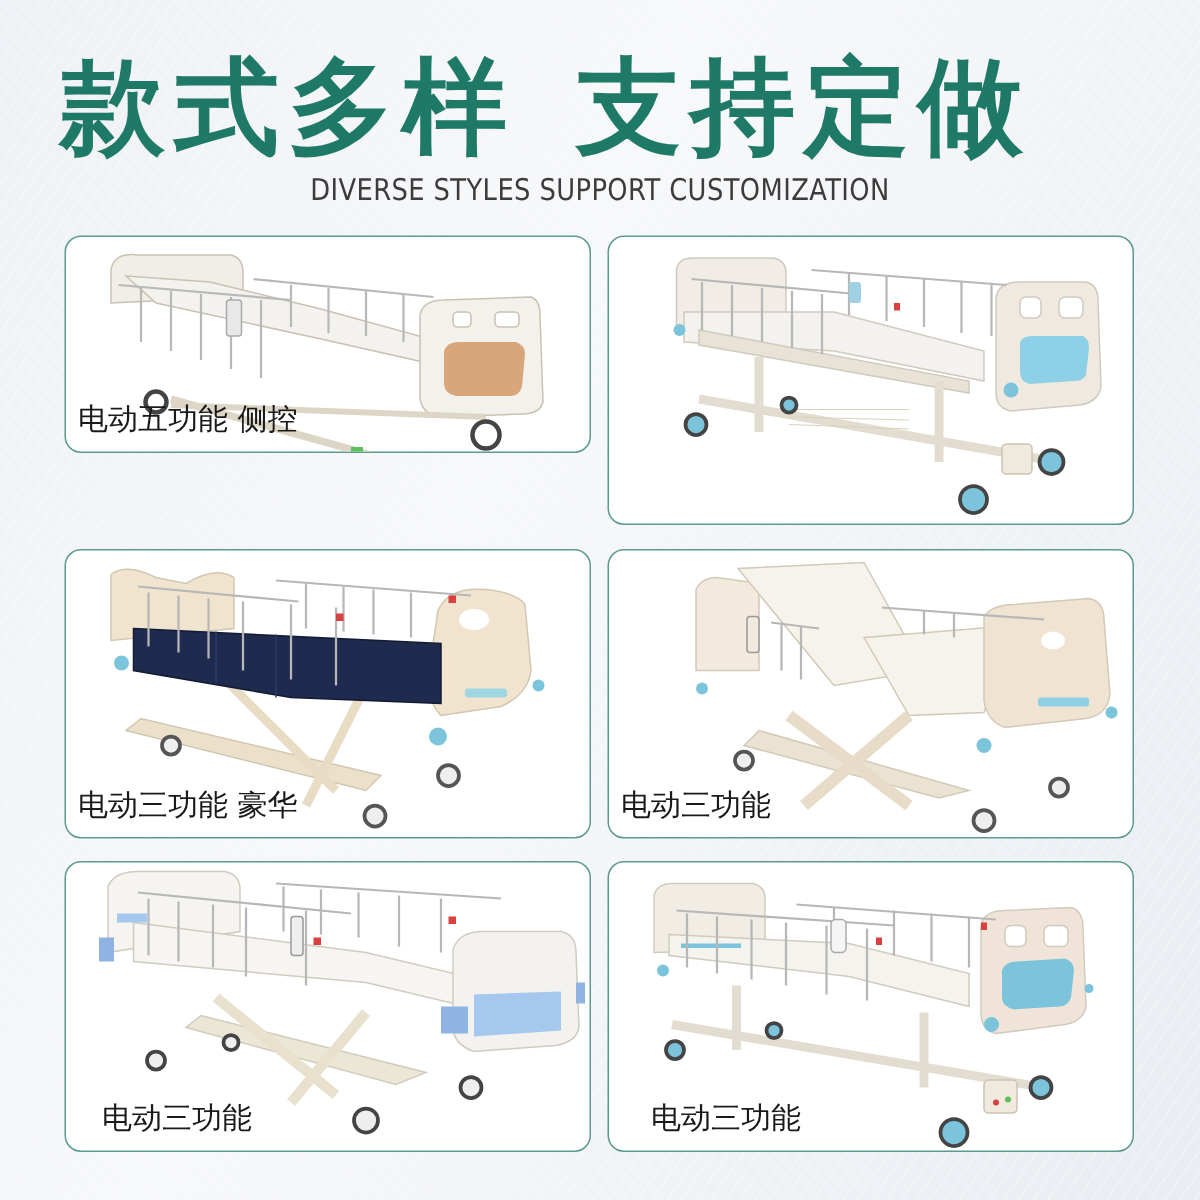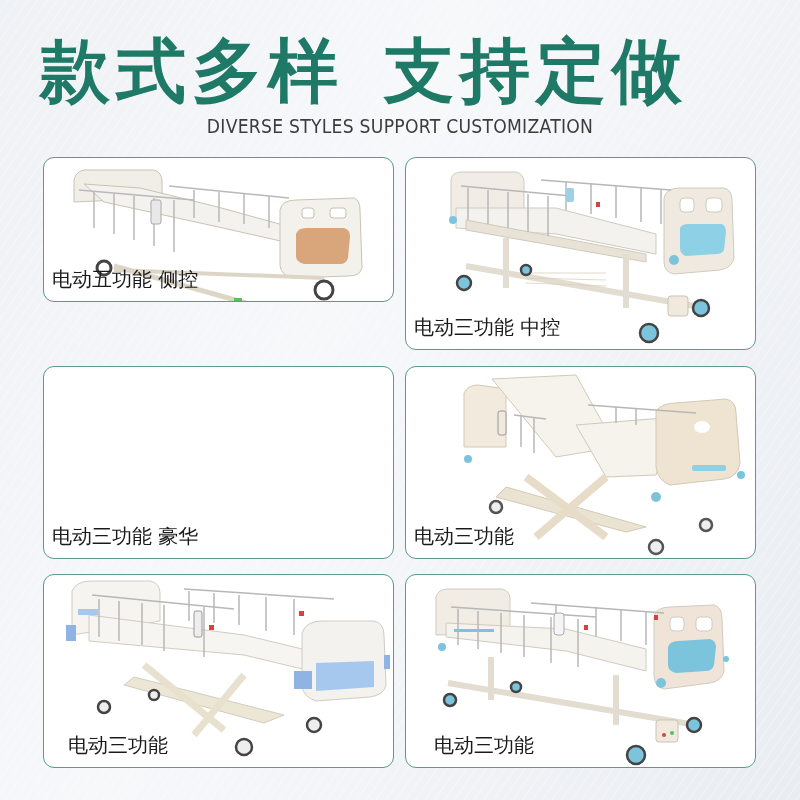--- a/index.html
+++ b/index.html
@@ -139,24 +139,23 @@
     <g fill="#7cc4dc" stroke="#444" stroke-width="2.5">
       <circle cx="58" cy="125" r="7"></circle>
         <circle cx="120" cy="112" r="5"></circle>
         <circle cx="295" cy="150" r="8"></circle>
         <circle cx="243" cy="175" r="9"></circle>
     </g>
     <rect x="262" y="138" width="20" height="20" rx="3" fill="#efe9de" stroke="#cbc3b3"></rect>
     <circle cx="47" cy="62" r="4" fill="#7cc4dc"></circle>
       <circle cx="268" cy="102" r="5" fill="#7cc4dc"></circle>
   </svg>
-  <div class="label">电动三功能 中控</div>
-</div>
-
-<div class="card" style="left:43px; top:366px; width:351px; height:193px;text-align:right;">
+</div>
+
+<div class="card" style="left:43px; top:366px; width:351px; height:193px;">
   <svg class="bed" width="351" height="193" viewBox="0 0 351 193">
     <g stroke="#d2c7b2" stroke-width="1" fill="#f0e4cf">
       <path d="M30 16 Q40 8 60 18 L80 22 Q100 10 112 18 L112 52 L30 60 Z"></path>
       <path d="M248 40 Q255 24 280 26 Q300 28 306 36 L310 80 Q308 96 290 104 L250 110 Q240 100 242 80 Z"></path>
       <path d="M40 120 L200 160 L210 150 L50 112 Z" fill="#ebe0ca"></path>
       <line x1="100" y1="80" x2="180" y2="160" stroke="#e8dcc4" stroke-width="6"></line>
       <line x1="200" y1="90" x2="160" y2="170" stroke="#e8dcc4" stroke-width="6"></line>
     </g>
     <ellipse cx="272" cy="46" rx="10" ry="7" fill="#fff"></ellipse>
     <rect x="266" y="92" width="28" height="6" rx="2" fill="#9fd6e2"></rect>

